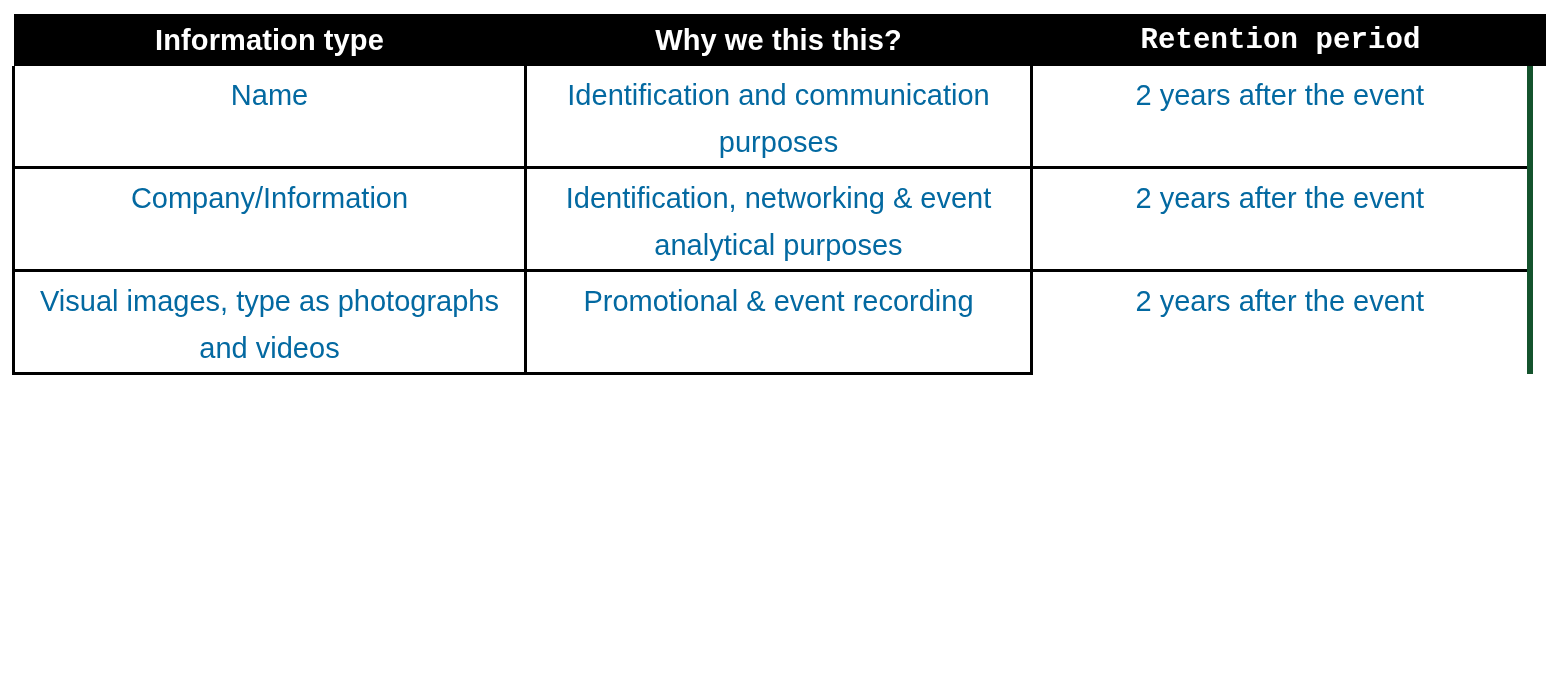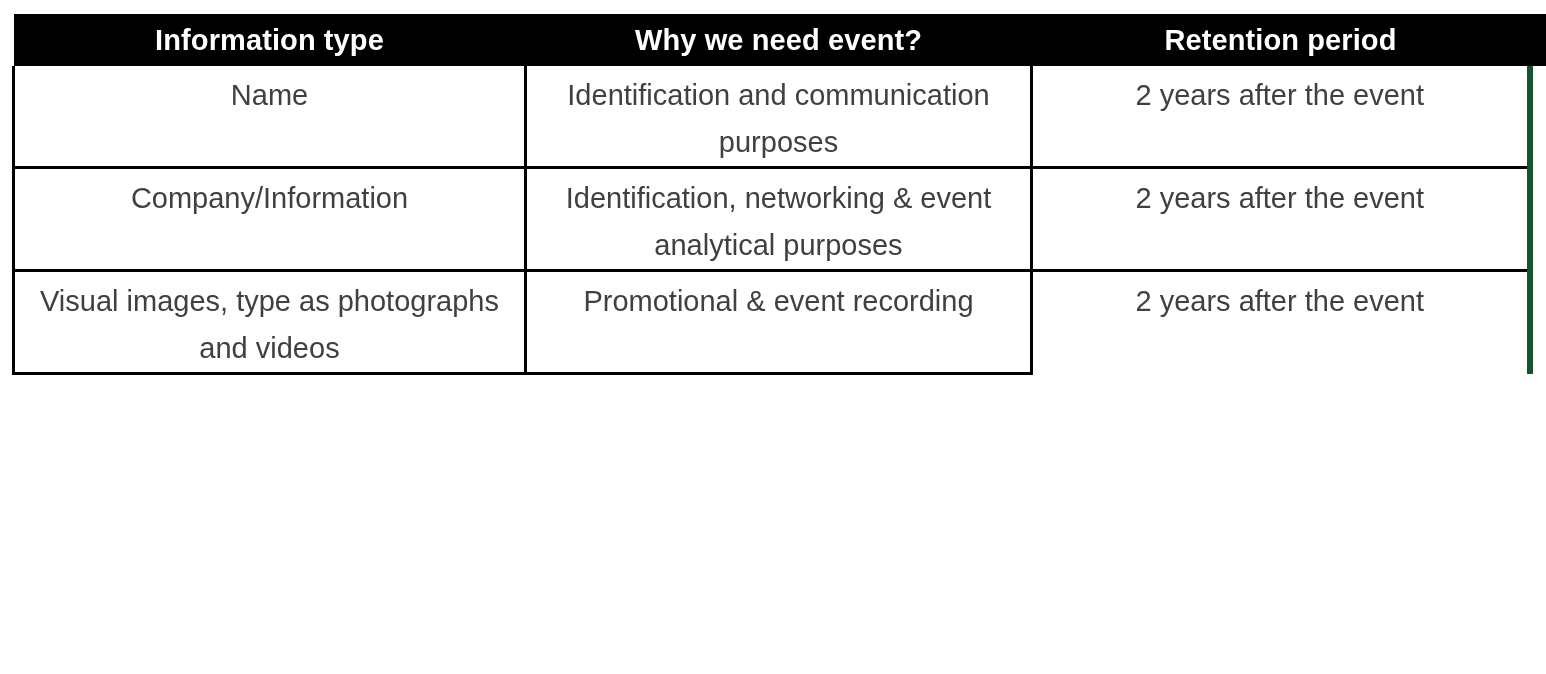--- a/index.html
+++ b/index.html
@@ -46,39 +46,40 @@
     text-align: center;
     vertical-align: middle;
     height: 52px;
     padding: 0 6px;
     border: none;
     letter-spacing: 0.1px;
   }
   
   .privacy-table thead th.last-head {
     position: relative;
+    font-family: Liberation Mono, monospace;
   }
   .privacy-table thead th.last-head::after {
     content: "";
     position: absolute;
     top: 0;
     left: 100%;
     width: 20px;
     height: 100%;
     background: #000000;
   }
 
   
   .privacy-table tbody td {
     height: 98px;
     vertical-align: top;
     text-align: center;
     font-size: 29px;
     line-height: 47px;
-    color: #404040;
+    color: #0369a1;
     padding: 6px 10px 0 10px;
     border-left: 3px solid #000000;
     border-right: 3px solid #000000;
     border-bottom: 3px solid #000000;
     box-sizing: border-box;
     word-wrap: break-word;
   }
 
   
   .privacy-table tbody tr:last-child td.retention-cell {
@@ -96,21 +97,21 @@
   <table class="privacy-table">
     <colgroup>
       <col class="c1">
       <col class="c2">
       <col class="c3">
     </colgroup>
 
     <thead>
       <tr>
         <th>Information type</th>
-        <th>Why we need event?</th>
+        <th>Why we this this?</th>
         <th class="last-head">Retention period</th>
       </tr>
     </thead>
 
     <tbody>
 
       <tr>
         <td class="info-cell">Name</td>
         <td class="reason-cell">Identification  and communication purposes</td>
         <td class="retention-cell">2 years after the event</td>

